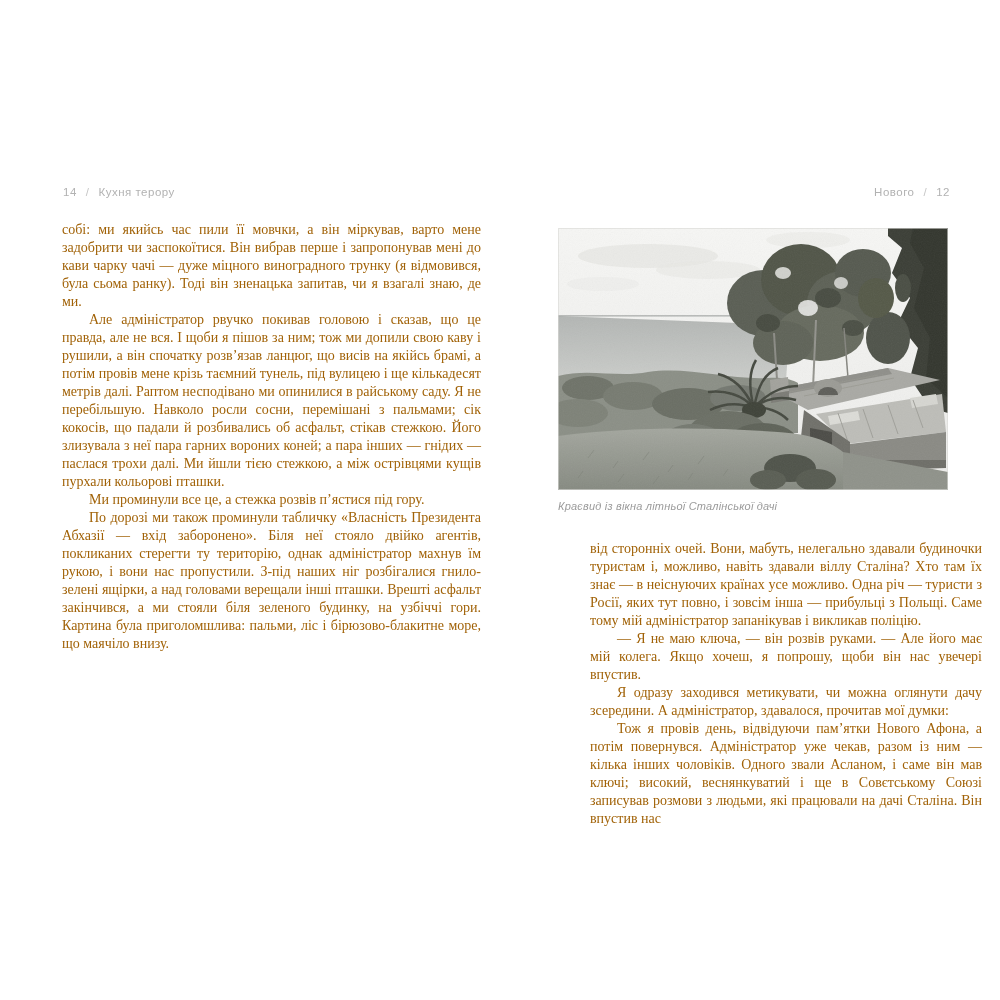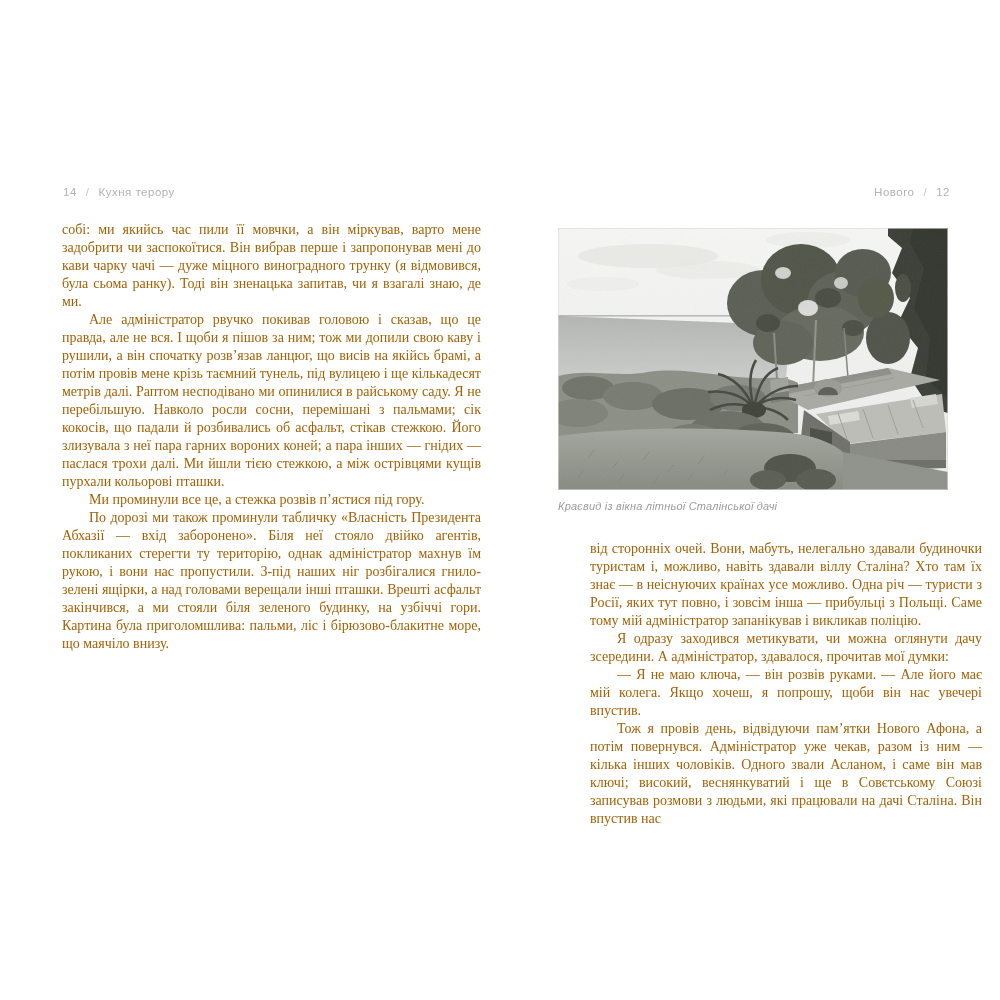--- a/index.html
+++ b/index.html
@@ -168,18 +168,18 @@
       <ellipse cx="210" cy="252" rx="18" ry="10" fill="#5a5e54"></ellipse>
 
       <rect x="0" y="0" width="390" height="262" filter="url(#grainF)" opacity=".07"></rect>
       <rect x="0.5" y="0.5" width="389" height="261" fill="none" stroke="#d8d8d5" stroke-width="1" opacity=".6"></rect>
     </svg>
     <figcaption>Краєвид із вікна літньої Сталінської дачі</figcaption>
   </figure>
 
   <div class="text-col right-col">
     <p class="para">від сторонніх очей. Вони, мабуть, нелегально здавали будиночки туристам і, можливо, навіть здавали віллу Сталіна? Хто там їх знає — в неіснуючих країнах усе можливо. Одна річ — туристи з Росії, яких тут повно, і зовсім інша — прибульці з Польщі. Саме тому мій адміністратор запанікував і викликав поліцію.</p>
+    <p class="para indent">— Я не маю ключа, — він розвів руками. — Але його має мій колега. Якщо хочеш, я попрошу, щоби він нас увечері впустив.</p>
     <p class="para indent">Я одразу заходився метикувати, чи можна оглянути дачу зсередини. А адміністратор, здавалося, прочитав мої думки:</p>
-    <p class="para indent">— Я не маю ключа, — він розвів руками. — Але його має мій колега. Якщо хочеш, я попрошу, щоби він нас увечері впустив.</p>
     <p class="para indent">Тож я провів день, відвідуючи пам’ятки Нового Афона, а потім повернувся. Адміністратор уже чекав, разом із ним — кілька інших чоловіків. Одного звали Асланом, і саме він мав ключі; високий, веснянкуватий і ще в Совєтському Союзі записував розмови з людьми, які працювали на дачі Сталіна. Він впустив нас</p>
   </div>
 
 </div>
 
 </body></html>

